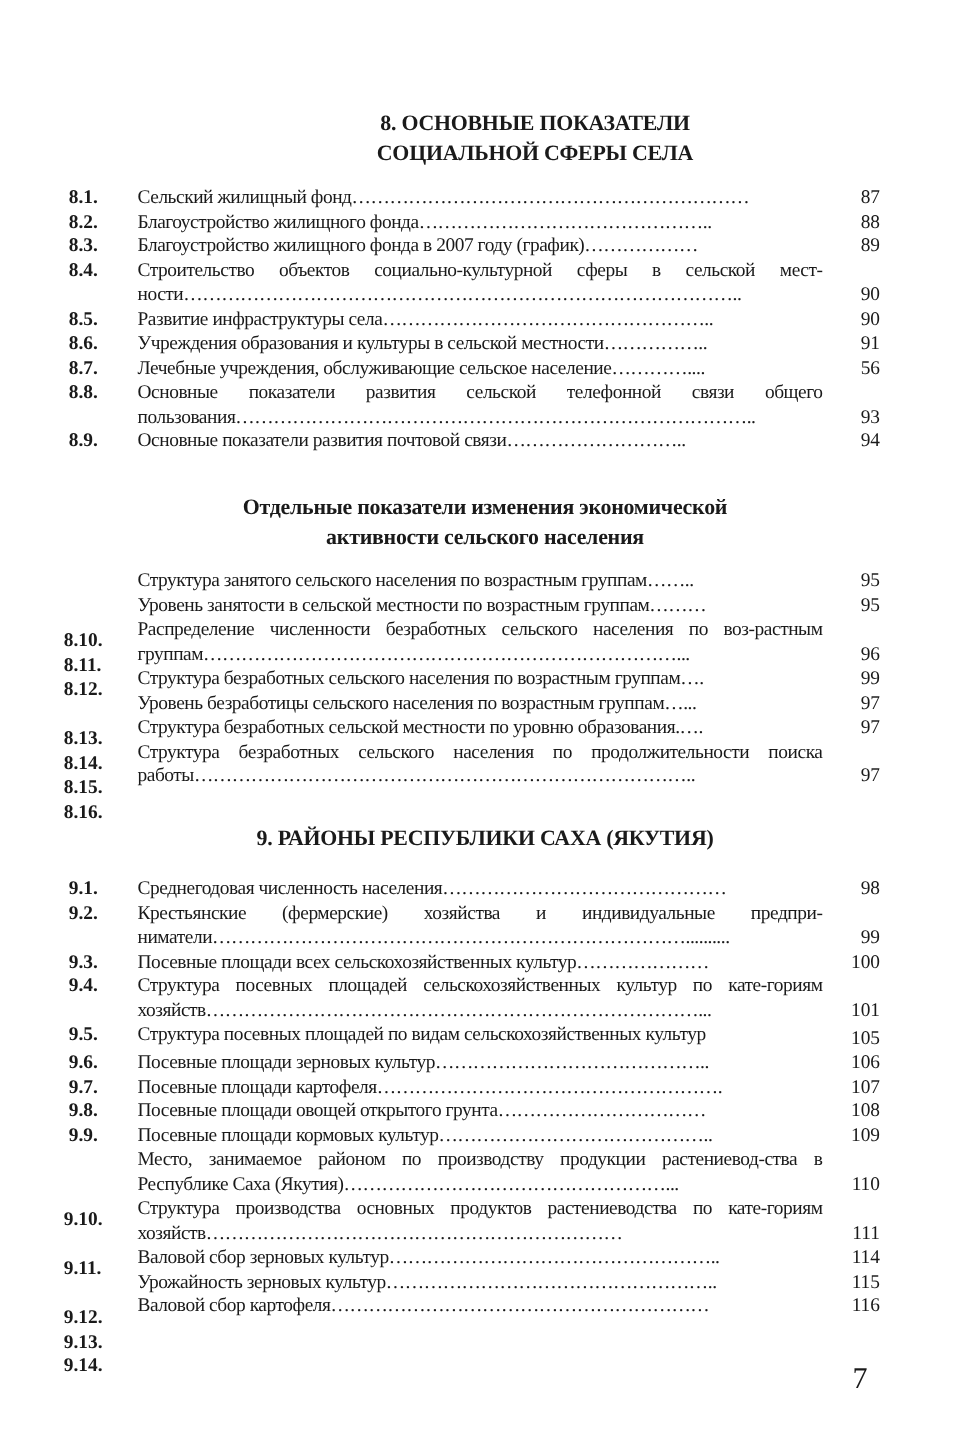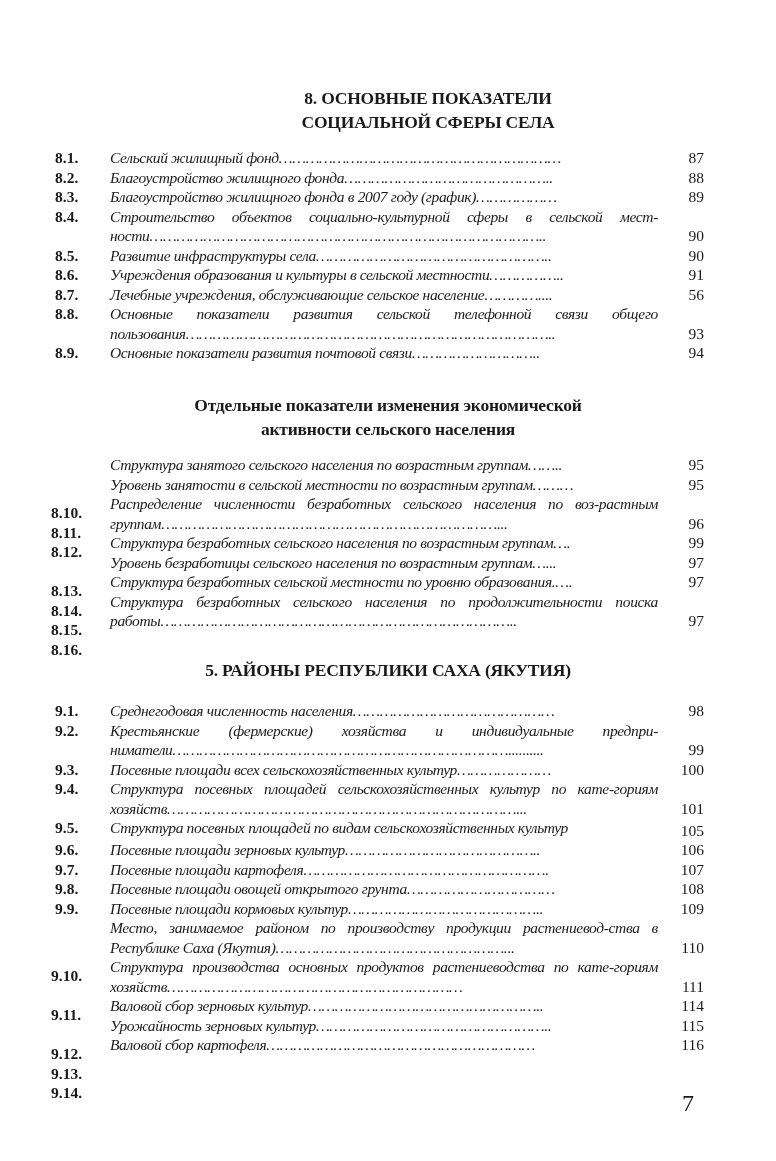--- a/index.html
+++ b/index.html
@@ -14,21 +14,21 @@
       letter-spacing: -0.2px;
     }
     .heading span { display: block; }
     .toc { position: absolute; left: 0; width: 776px; }
     .row { position: relative; font-size: 15.5px; line-height: 19.5px; height: 19.5px; }
     .row.two { height: 39px; }
     .num { position: absolute; left: 55px; top: 0; white-space: nowrap; font-weight: bold; }
     .num.wide { left: 51px; margin-top: 48px; }
     .title {
       position: absolute; left: 110px; top: 0; width: 548px; text-align: justify;
-      text-align-last: left; white-space: normal; letter-spacing: -0.35px; font-style: italic;
+      text-align-last: left; white-space: normal; letter-spacing: -0.35px;
     }
     .page-no { position: absolute; right: 72px; top: 0; text-align: right; white-space: nowrap; }
     .row.two .page-no { top: 19.5px; }
     .footer-num { position: absolute; right: 82px; top: 1090px; font-size: 24px; }
   </style>
 </head>
 <body>
 
 <div class="page">
 
@@ -122,21 +122,21 @@
         <span class="page-no">97</span>
       </div>
     <div class="row two">
         <span class="num wide">8.16.</span>
         <span class="title">Структура безработных сельского населения по продолжительности поиска работы……………………………………………………………………..</span>
         <span class="page-no">97</span>
       </div>
   </div>
 
   <div class="heading" style="top:658px;">
-    <span>5.  РАЙОНЫ РЕСПУБЛИКИ САХА (ЯКУТИЯ)</span>
+    <span>9.  РАЙОНЫ РЕСПУБЛИКИ САХА (ЯКУТИЯ)</span>
   </div>
 
   <div class="toc" style="top:701px;">
     <div class="row">
         <span class="num">9.1.</span>
         <span class="title">Среднегодовая численность населения………………………………………</span>
         <span class="page-no">98</span>
       </div>
     <div class="row two">
         <span class="num">9.2.</span>

